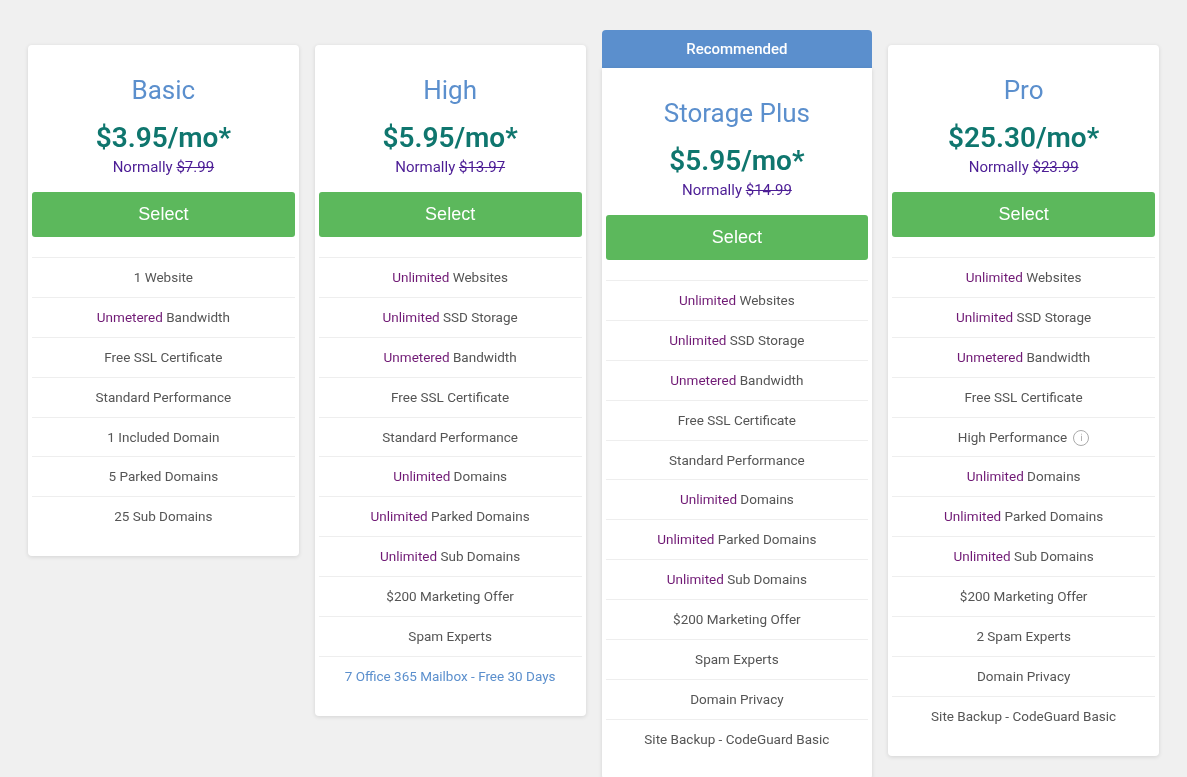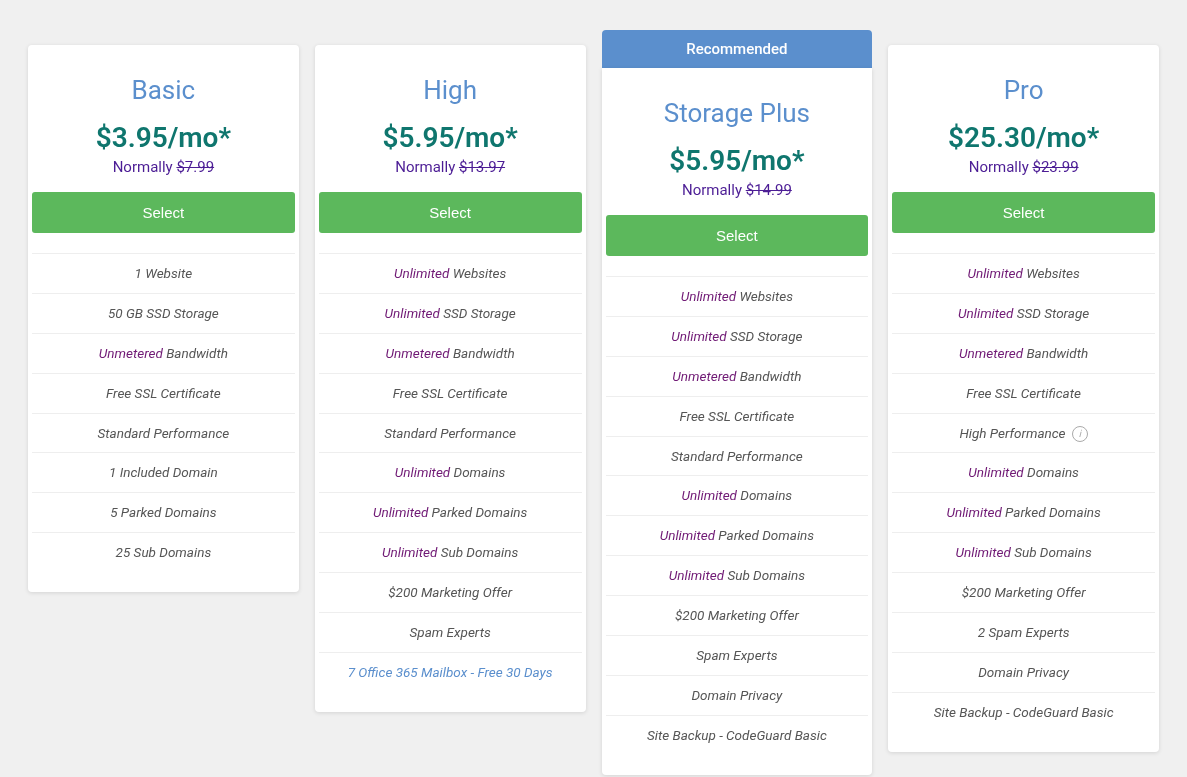--- a/index.html
+++ b/index.html
@@ -70,29 +70,28 @@
     .plan-normal s {
       text-decoration: line-through;
     }
     .select-btn {
       background: #5cb85c;
       color: #fff;
       border: none;
       border-radius: 3px;
       padding: 12px 0;
       width: 100%;
-      font-size: 15px;
+      font-size: 18px;
       cursor: pointer;
       margin-bottom: 20px;
       font-weight: 500;
     }
     .feature-list {
       list-style: none;
       padding: 0;
-      font-style: italic;
     }
     .feature-list li {
       padding: 10px 0;
       border-top: 1px solid #eee;
       font-size: 13.5px;
       color: #555;
       line-height: 1.4;
     }
     .feature-list li .highlight {
       color: #701a75;
@@ -116,21 +115,20 @@
       cursor: help;
     }
   </style>
 </head>
 <body>
 
 <div class="pricing-wrapper">
 <div class="plan-column">
       <div class="plan-card"><div class="plan-name">Basic</div><div class="plan-price">$3.95/mo*</div><div class="plan-normal">Normally <s>$7.99</s></div><button class="select-btn">Select</button><ul class="feature-list">
           <li>1 Website</li>
-          <li>50 GB SSD Storage</li>
           <li><span class="highlight">Unmetered</span> Bandwidth</li>
           <li>Free SSL Certificate</li>
           <li>Standard Performance</li>
           <li>1 Included Domain</li>
           <li>5 Parked Domains</li>
           <li>25 Sub Domains</li>
         </ul></div>
     </div>
     <div class="plan-column">
       <div class="plan-card"><div class="plan-name">High</div><div class="plan-price">$5.95/mo*</div><div class="plan-normal">Normally <s>$13.97</s></div><button class="select-btn">Select</button><ul class="feature-list">

